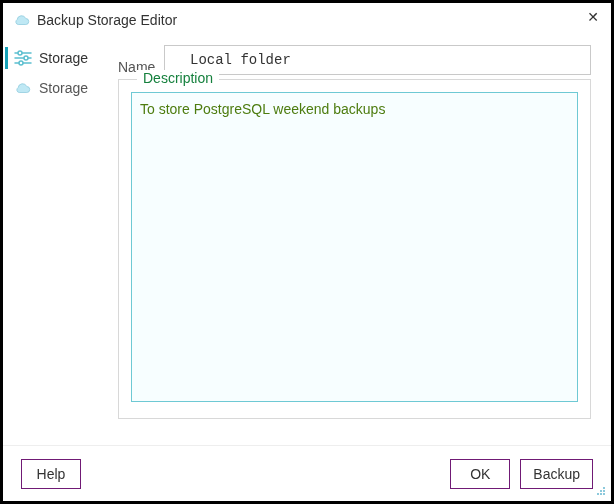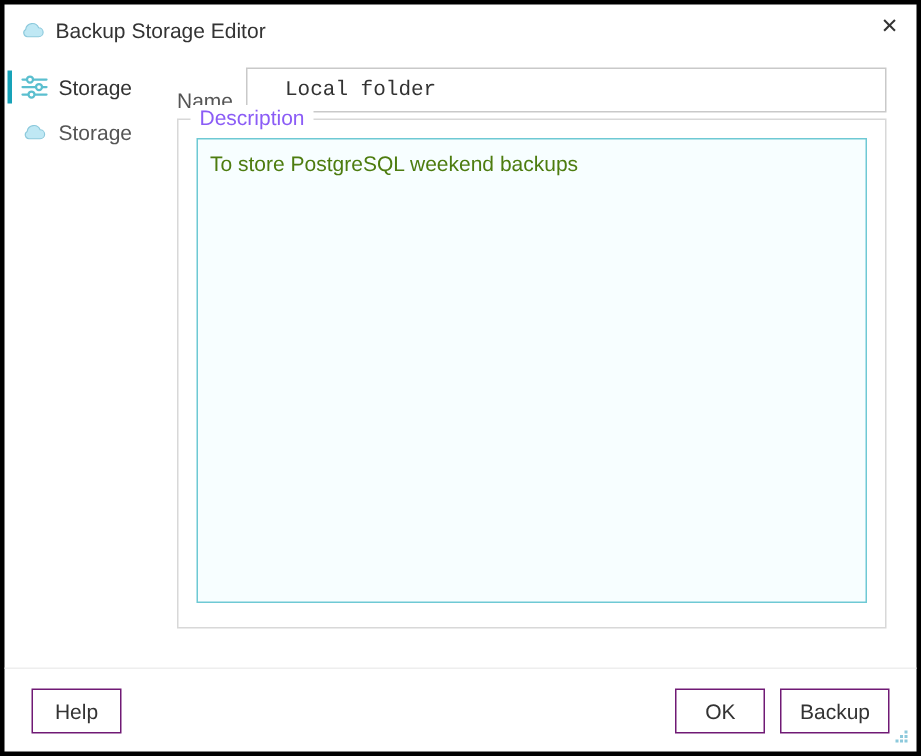--- a/index.html
+++ b/index.html
@@ -113,25 +113,25 @@
   }
   .fieldset {
     border: 1px solid #d8d8d8;
     position: relative;
     padding: 12px;
     height: 340px;
   }
   .fieldset .legend {
     position: absolute;
     top: -10px;
-    left: 8px;
+    left: 18px;
     background: #fff;
     padding: 0 6px;
     font-size: 14px;
-    color: #8b5cf6;
+    color: #15803d;
   }
   .desc-input {
     width: 100%;
     height: 310px;
     border: 1px solid #6ec9d4;
     background: #f7feff;
     padding: 8px;
     font-size: 14px;
     font-family: inherit;
     color: #4d7c0f;

